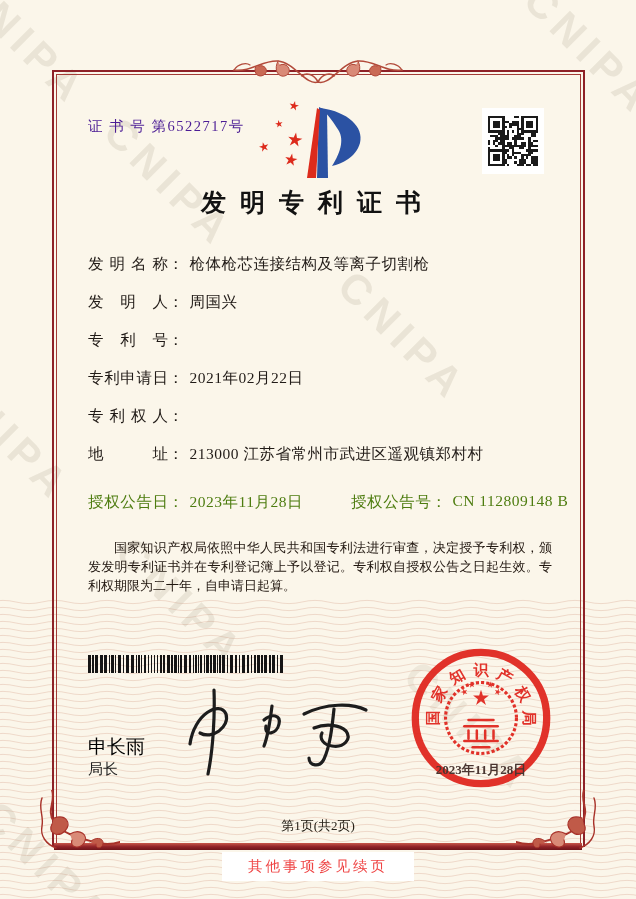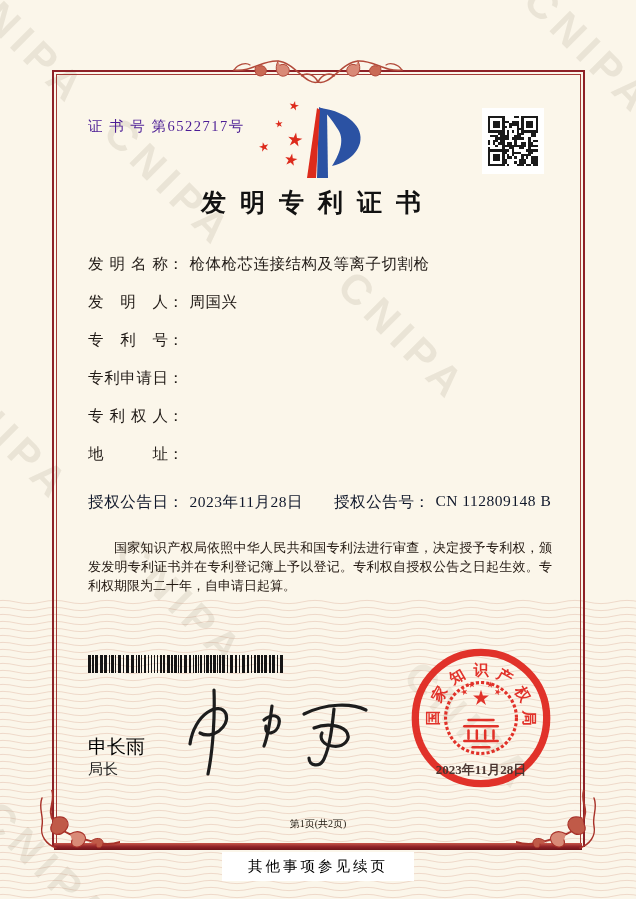--- a/index.html
+++ b/index.html
@@ -33,41 +33,41 @@
           display:flex;align-items:center;justify-content:center;}
   .title{position:absolute;left:0;top:186px;width:636px;text-align:center;font-size:25px;
          font-weight:bold;letter-spacing:14px;color:#121212;z-index:5;}
 
   
   .fields{position:absolute;left:88px;top:254px;width:470px;z-index:5;font-size:15.5px;color:#211b17;}
   .frow{height:38px;display:flex;align-items:flex-start;}
   .flabel{display:inline-block;width:80px;text-align:justify;text-align-last:justify;font-family:Liberation Mono, monospace;}
   .fcolon{display:inline-block;margin-right:6px;}
   .fvalue{letter-spacing:.5px;}
-  .grant-row{position:absolute;left:88px;top:492px;width:494px;display:flex;z-index:5;font-size:15.5px;color:#0f172a;}
+  .grant-row{position:absolute;left:88px;top:492px;width:494px;display:flex;z-index:5;font-size:15.5px;color:#4d7c0f;}
   .grant-cell{display:flex;}
-  .grant-cell.second{margin-left:31px;}
+  .grant-cell.second{margin-left:48px;}
 
   
   .legal{position:absolute;left:76px;top:526px;width:488px;z-index:5;font-size:13px;
          line-height:19px;color:#20160f;text-align:justify;}
   .legal p{margin:12px;text-indent:2em;}
 
   
   .barcode{position:absolute;left:88px;top:655px;width:196px;height:18px;z-index:5;}
   .sig-graphic{position:absolute;left:168px;top:680px;width:212px;height:102px;z-index:5;}
   .sig-title{position:absolute;left:88px;top:718px;font-size:15px;color:#1d1d1d;z-index:5;margin-top:42px;}
   .sig-name{position:absolute;left:88px;top:734px;font-size:19px;color:#000000;z-index:5;}
   .seal{position:absolute;left:408px;top:645px;width:146px;height:146px;z-index:6;opacity:.93;}
 
   
-  .page-no{position:absolute;left:0;top:817px;width:636px;text-align:center;font-size:10px;color:#262017;z-index:5;}
+  .page-no{position:absolute;left:0;top:817px;width:636px;text-align:center;font-size:13px;color:#262017;z-index:5;}
   .footer-note{position:absolute;left:0;top:852px;width:636px;text-align:center;z-index:5;}
   .footer-note span{display:inline-block;background:#ffffff;padding:5px 26px;font-size:14.5px;
-                    letter-spacing:3px;color:#000000;}
+                    letter-spacing:3px;color:#ef4444;}
 </style>
 </head>
 <body>
 
 <div id="page">
 
   <svg id="waves">
       <path d="M-10 4 q13 -3.2 26 0 t26 0 q13 -3.2 26 0 t26 0 q13 -3.2 26 0 t26 0 q13 -3.2 26 0 t26 0 q13 -3.2 26 0 t26 0 q13 -3.2 26 0 t26 0 q13 -3.2 26 0 t26 0 q13 -3.2 26 0 t26 0 q13 -3.2 26 0 t26 0 q13 -3.2 26 0 t26 0 q13 -3.2 26 0 t26 0 q13 -3.2 26 0 t26 0 q13 -3.2 26 0 t26 0" fill="none" stroke="rgba(208,148,126,0.30)" stroke-width="1"></path>
       <path d="M-10 11 q13 -3.2 26 0 t26 0 q13 -3.2 26 0 t26 0 q13 -3.2 26 0 t26 0 q13 -3.2 26 0 t26 0 q13 -3.2 26 0 t26 0 q13 -3.2 26 0 t26 0 q13 -3.2 26 0 t26 0 q13 -3.2 26 0 t26 0 q13 -3.2 26 0 t26 0 q13 -3.2 26 0 t26 0 q13 -3.2 26 0 t26 0 q13 -3.2 26 0 t26 0 q13 -3.2 26 0 t26 0" fill="none" stroke="rgba(208,148,126,0.30)" stroke-width="1"></path>
       <path d="M-10 18 q13 -3.2 26 0 t26 0 q13 -3.2 26 0 t26 0 q13 -3.2 26 0 t26 0 q13 -3.2 26 0 t26 0 q13 -3.2 26 0 t26 0 q13 -3.2 26 0 t26 0 q13 -3.2 26 0 t26 0 q13 -3.2 26 0 t26 0 q13 -3.2 26 0 t26 0 q13 -3.2 26 0 t26 0 q13 -3.2 26 0 t26 0 q13 -3.2 26 0 t26 0 q13 -3.2 26 0 t26 0" fill="none" stroke="rgba(208,148,126,0.30)" stroke-width="1"></path>
@@ -446,28 +446,30 @@
         <span class="fcolon">：</span>
         <span class="fvalue">周国兴</span>
     </div>
     <div class="frow">
       <span class="flabel">专利号</span>
         <span class="fcolon">：</span>
     </div>
     <div class="frow">
       <span class="flabel">专利申请日</span>
         <span class="fcolon">：</span>
+        <span class="fvalue">2021年02月22日</span>
     </div>
     <div class="frow">
       <span class="flabel">专利权人</span>
         <span class="fcolon">：</span>
     </div>
     <div class="frow">
       <span class="flabel">地址</span>
         <span class="fcolon">：</span>
+        <span class="fvalue">213000 江苏省常州市武进区遥观镇郑村村</span>
     </div>
   </div>
 
   <div class="grant-row">
     <div class="grant-cell">
       <span class="flabel">授权公告日</span>
         <span class="fcolon">：</span>
         <span class="fvalue">2023年11月28日</span>
     </div>
     <div class="grant-cell second">

